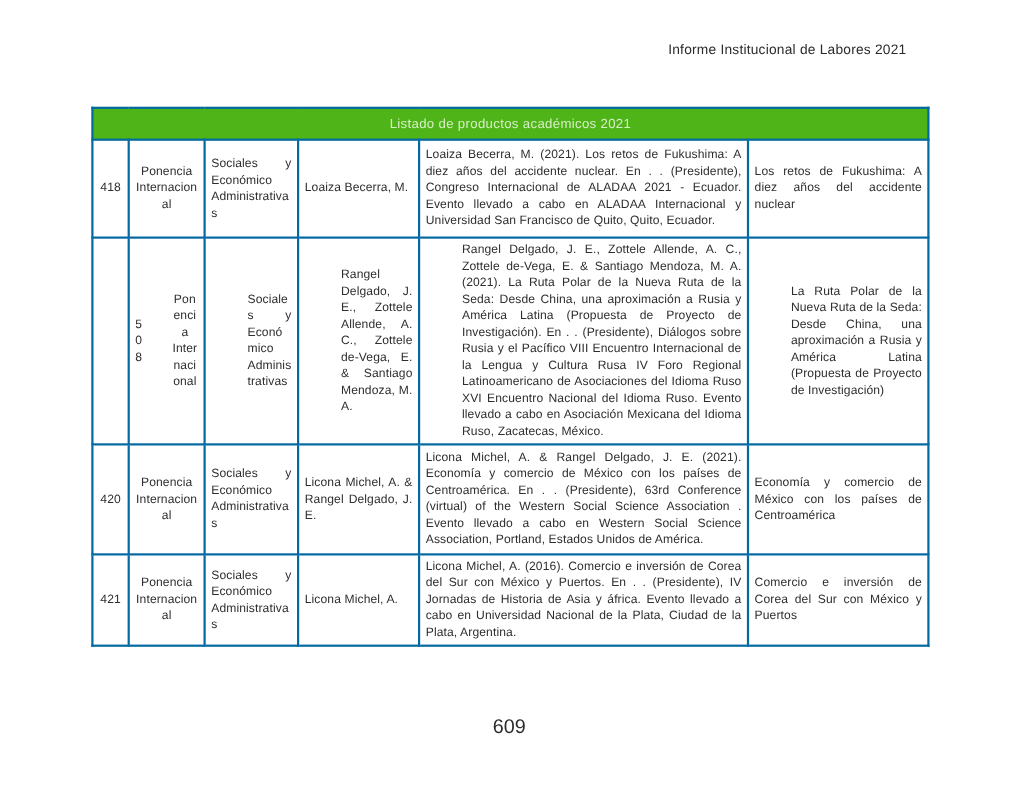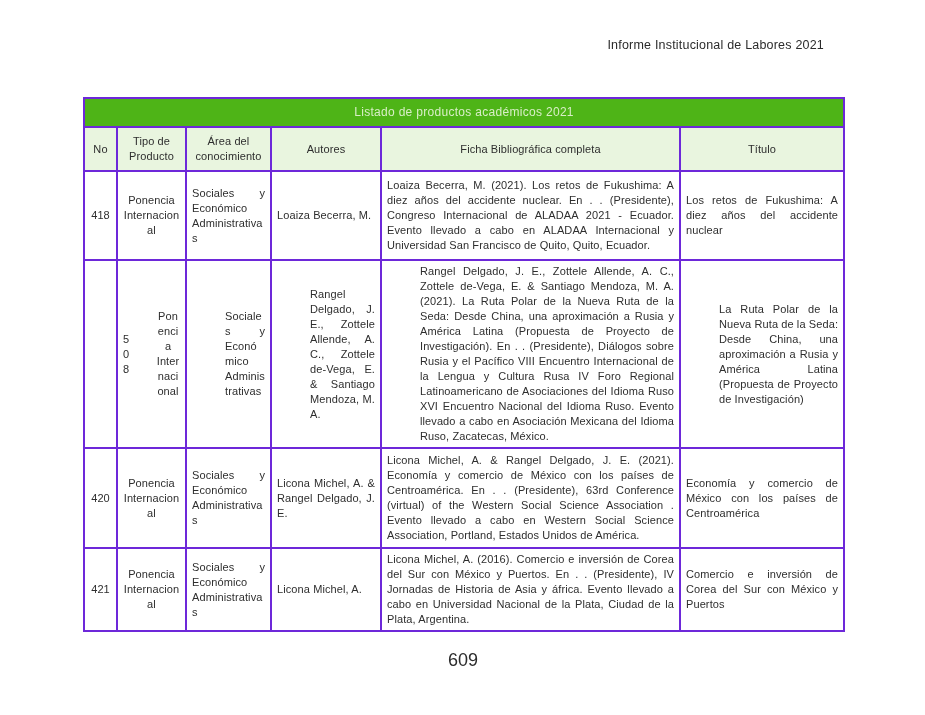--- a/index.html
+++ b/index.html
@@ -25,21 +25,21 @@
   }
   table.products{
     border-collapse:collapse;
     table-layout:fixed;
     width:760px;
     font-size:11px;
     line-height:15px;
     letter-spacing:0.1px;
   }
   table.products td, table.products th{
-    border:2px solid #6d28d9;
+    border:2px solid #0369a1;
     padding:3px 5px;
     vertical-align:middle;
     word-wrap:break-word;
   }
   .title-bar td{
     background:#4eb417;
     color:#d8eec6;
     text-align:center;
     font-size:12px;
     height:21px;
@@ -91,28 +91,20 @@
           <col class="col-tipo">
           <col class="col-area">
         <col class="col-autores">
           <col class="col-ficha">
           <col class="col-titulo">
       </colgroup>
       <tbody>
         <tr class="title-bar">
           <td colspan="6">Listado de productos académicos 2021</td>
         </tr>
-        <tr class="col-head">
-          <th>No</th>
-          <th>Tipo de Producto</th>
-          <th>Área del conocimiento</th>
-          <th>Autores</th>
-          <th>Ficha Bibliográfica completa</th>
-          <th>Título</th>
-        </tr>
 
         <tr class="r418">
           <td class="c-no">418</td>
           <td class="c-tipo">Ponencia Internacional</td>
           <td class="c-area">Sociales y Económico Administrativas</td>
           <td class="c-autores">Loaiza Becerra, M.</td>
           <td class="c-ficha">Loaiza Becerra, M. (2021). Los retos de Fukushima: A diez años del accidente nuclear. En . . (Presidente), Congreso Internacional de ALADAA 2021 - Ecuador. Evento llevado a cabo en ALADAA Internacional y Universidad San Francisco de Quito, Quito, Ecuador.</td>
           <td class="c-titulo">Los retos de Fukushima: A diez años del accidente nuclear</td>
         </tr>
 

